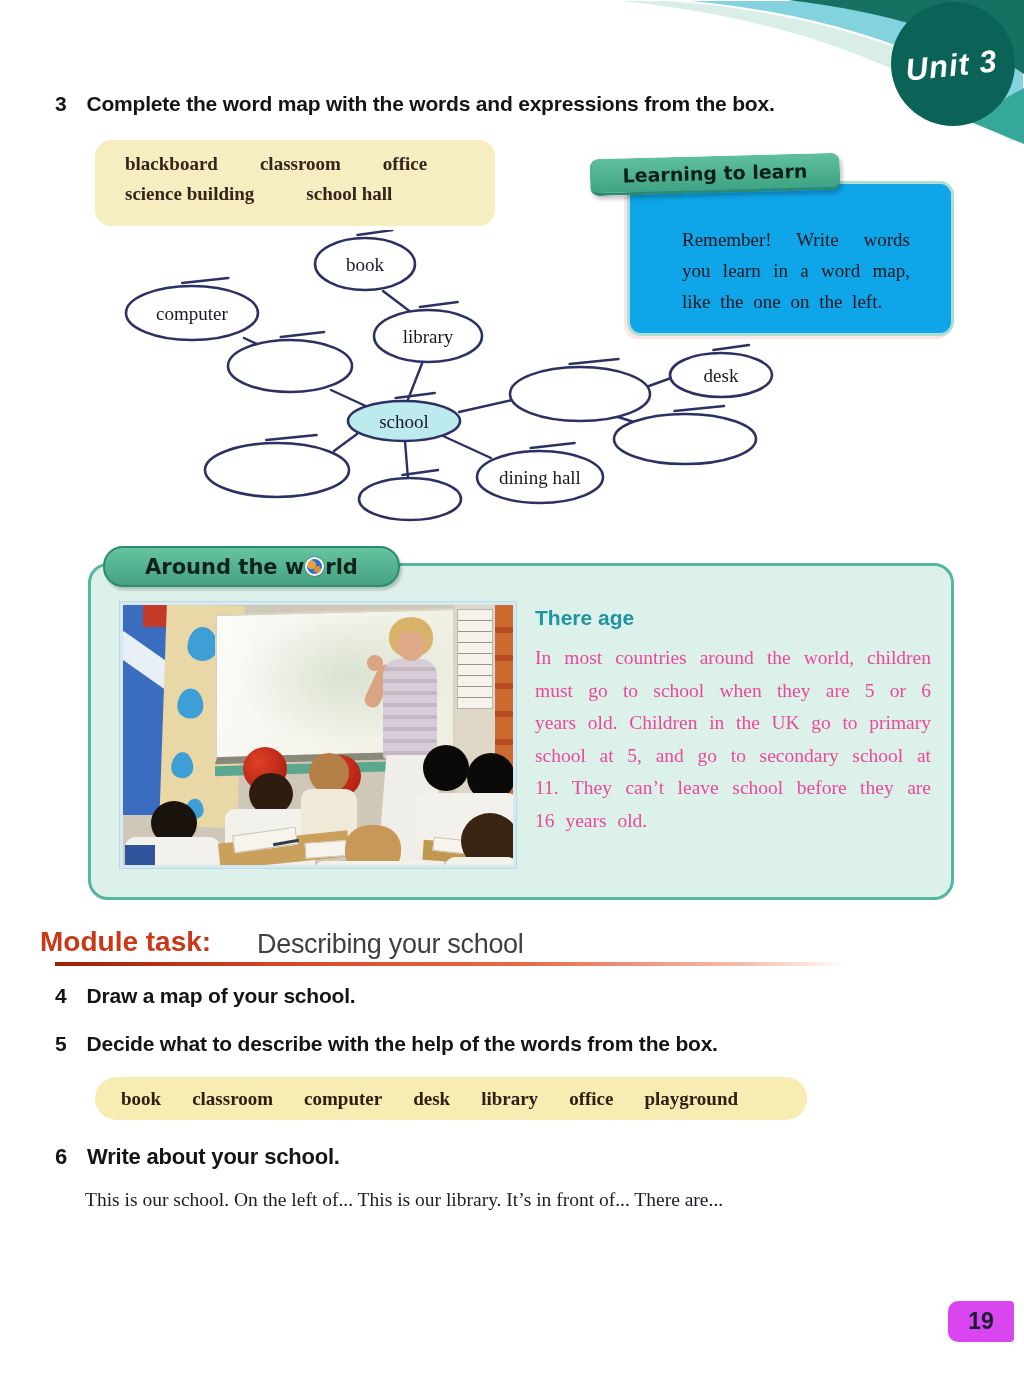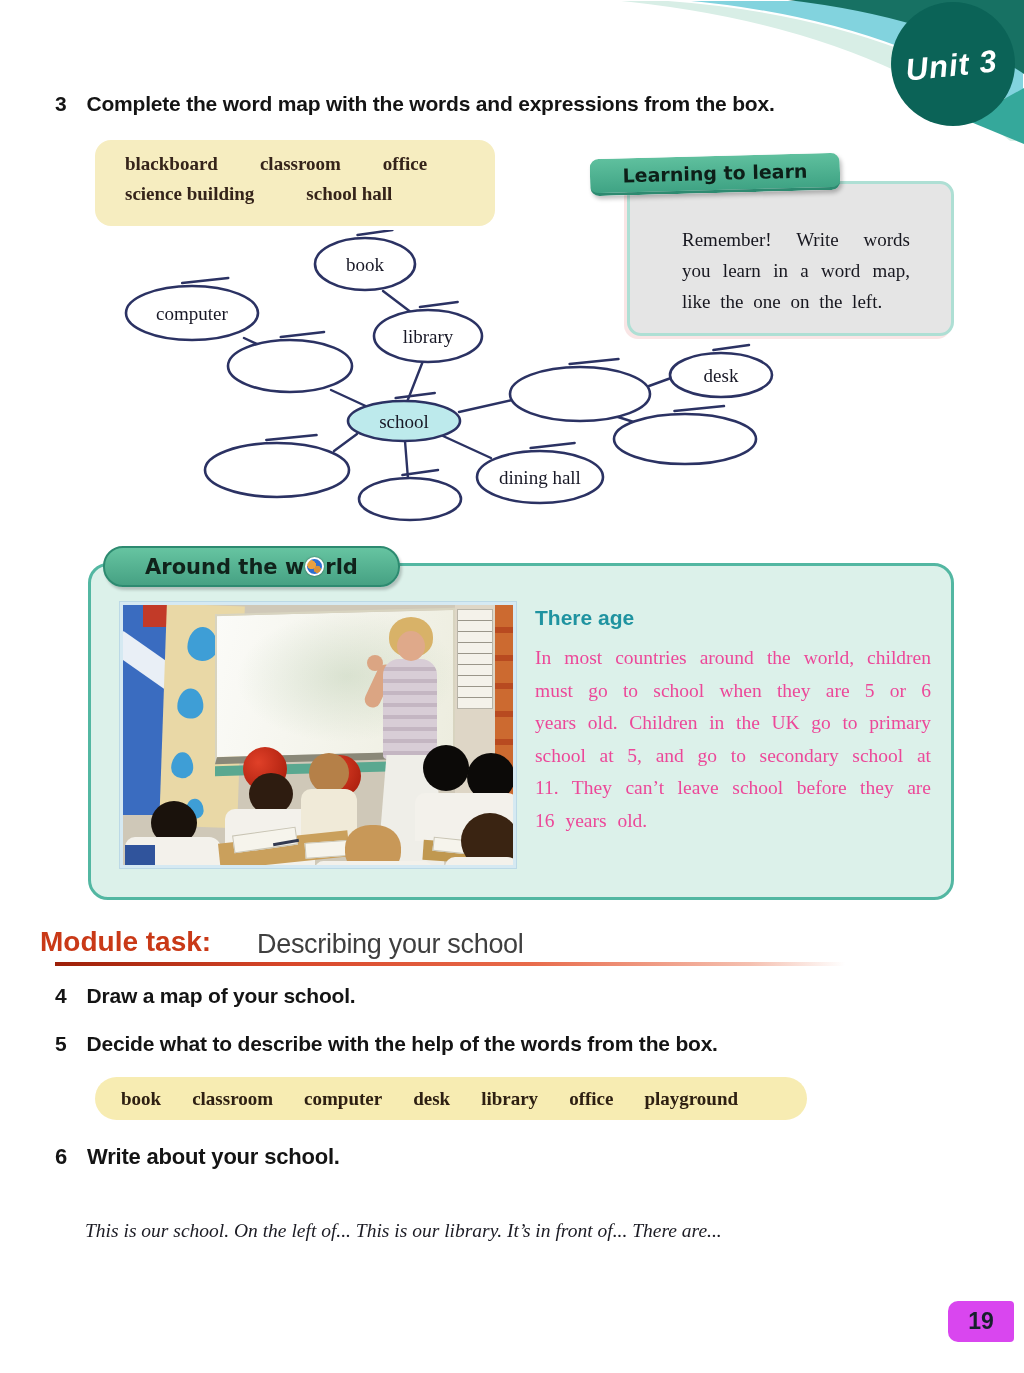--- a/index.html
+++ b/index.html
@@ -25,21 +25,21 @@
               font-size:19px; color:#35241a; }
   .word-row.r1 { column-gap:42px; }
   .word-row.r2 { column-gap:52px; margin-top:8px; }
   .word-box2 { position:absolute; left:95px; top:1077px; width:712px; height:43px;
                background:#f7ecb2; border-radius:22px; display:flex; align-items:center;
                padding-left:26px; column-gap:31px;
                font-family:"Liberation Serif", serif; font-weight:700; font-size:19px; color:#2e2012; }
 
   
   .ltl-box { position:absolute; left:627px; top:181px; width:327px; height:155px;
-             background:#e5e5e5; border:3px solid #aedfd4; border-radius:14px;
+             background:#0ea5e9; border:3px solid #aedfd4; border-radius:14px;
              box-shadow:-3px 3px 0 rgba(238,180,180,0.35); }
   .ltl-text { position:absolute; left:52px; top:40px; width:228px;
               font-family:"Liberation Serif", serif; font-size:19px; line-height:31px;
               color:#17171f; text-align:justify; word-spacing:5px; }
   .ltl-tab { position:absolute; left:590px; top:156px; width:250px; height:37px;
              background:linear-gradient(#5fc09e,#3fa384); border-radius:9px;
              border-bottom:3px solid #2d8a70; box-shadow:2px 3px 4px rgba(0,0,0,0.25);
              display:flex; align-items:center; justify-content:center;
              transform:rotate(-1.5deg);
              font-family:"DejaVu Sans", sans-serif; font-weight:700; font-size:19px; color:#0d1f18; }
@@ -106,22 +106,22 @@
   .ph-shirt { background:#f3f1eb; border-radius:10px 12px 0 0; }
   .ph-desk { background:#caa05c; }
   .ph-paper { background:#f6f4ec; border:1px solid #c8c4b4; }
 
   
   .mt-label { position:absolute; left:40px; top:926px; font-weight:700; font-size:28px; color:#c93917; }
   .mt-title { position:absolute; left:257px; top:929px; font-size:27px; color:#3f3f3f; letter-spacing:-0.3px; }
   .mt-line { position:absolute; left:55px; top:962px; width:790px; height:4px;
              background:linear-gradient(to right,#9c1f08,#d8472a 30%,#e86a4a 60%,#f5c0b0 88%,rgba(245,210,200,0)); }
 
-  .example { position:absolute; left:85px; top:1220px; font-family:"Liberation Serif", serif;
-             font-style:italic; font-size:19.5px; color:#1c1c24; }
+  .example { position:absolute; left:85px; top:1189px; font-family:"Liberation Serif", serif;
+             font-size:19.5px; color:#1c1c24; }
 
   .page-badge { position:absolute; left:948px; top:1301px; width:66px; height:41px;
                 background:#d946ef; border-radius:10px 4px 4px 10px;
                 display:flex; align-items:center; justify-content:center;
                 font-weight:700; font-size:23px; color:#17202c; }
 </style>
 </head>
 <body>
 
 <div class="page">

